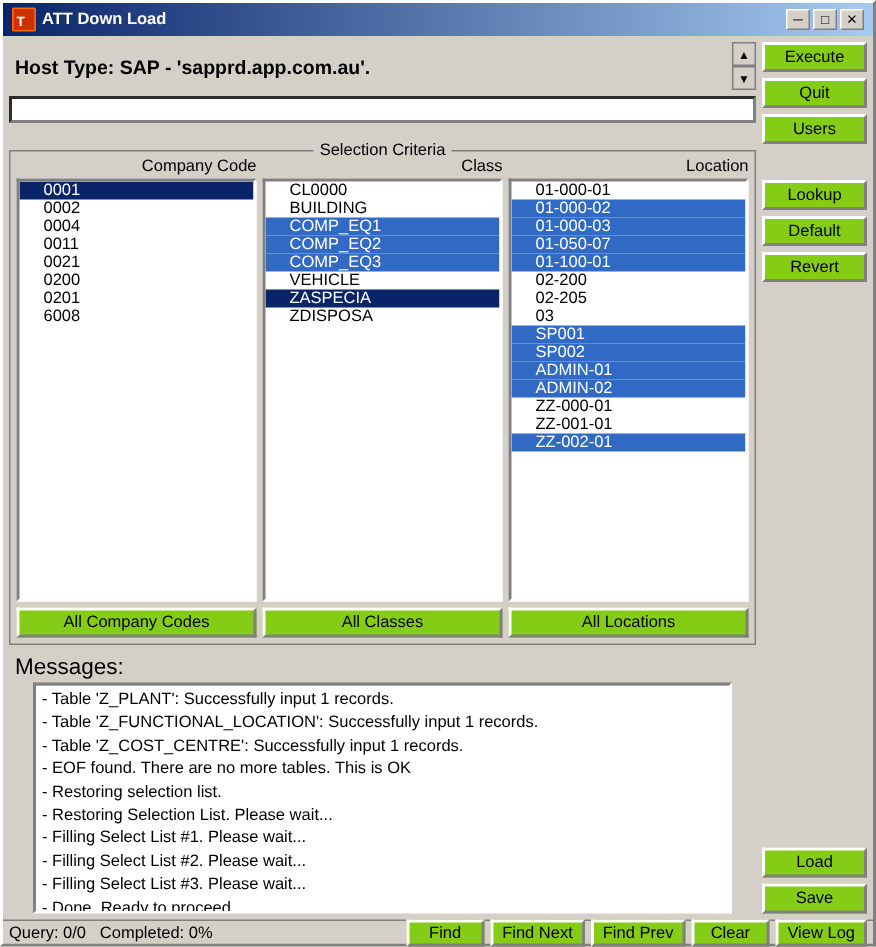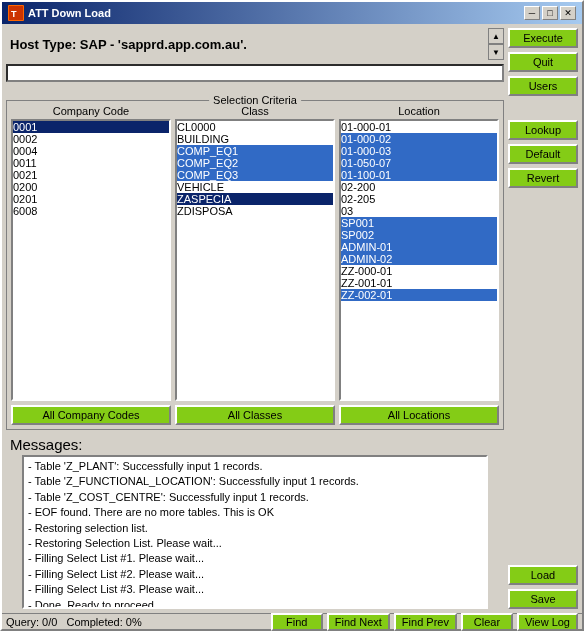--- a/index.html
+++ b/index.html
@@ -120,39 +120,39 @@
       gap: 4px;
       flex: 1;
       min-height: 0;
     }
     .list-column {
       display: flex;
       flex-direction: column;
       flex: 1;
     }
     .list-header {
-      text-align: center;
+      text-align: right;
       font-size: 11px;
       margin-bottom: 2px;
     }
     .list-box {
       flex: 1;
       background: white;
       border: 2px solid;
       border-top-color: #808080;
       border-left-color: #808080;
       border-right-color: #ffffff;
       border-bottom-color: #ffffff;
       overflow-y: auto;
       overflow-x: hidden;
       font-size: 11px;
       font-family: 'MS Sans Serif', Arial, sans-serif;
     }
     .list-item {
-      padding: 0 0;
+      padding: 0 16px;
       cursor: default;
       white-space: nowrap;
     }
     .list-item.selected {
       background: #0a246a;
       color: white;
     }
     .list-item.highlighted {
       background: #316ac5;
       color: white;

